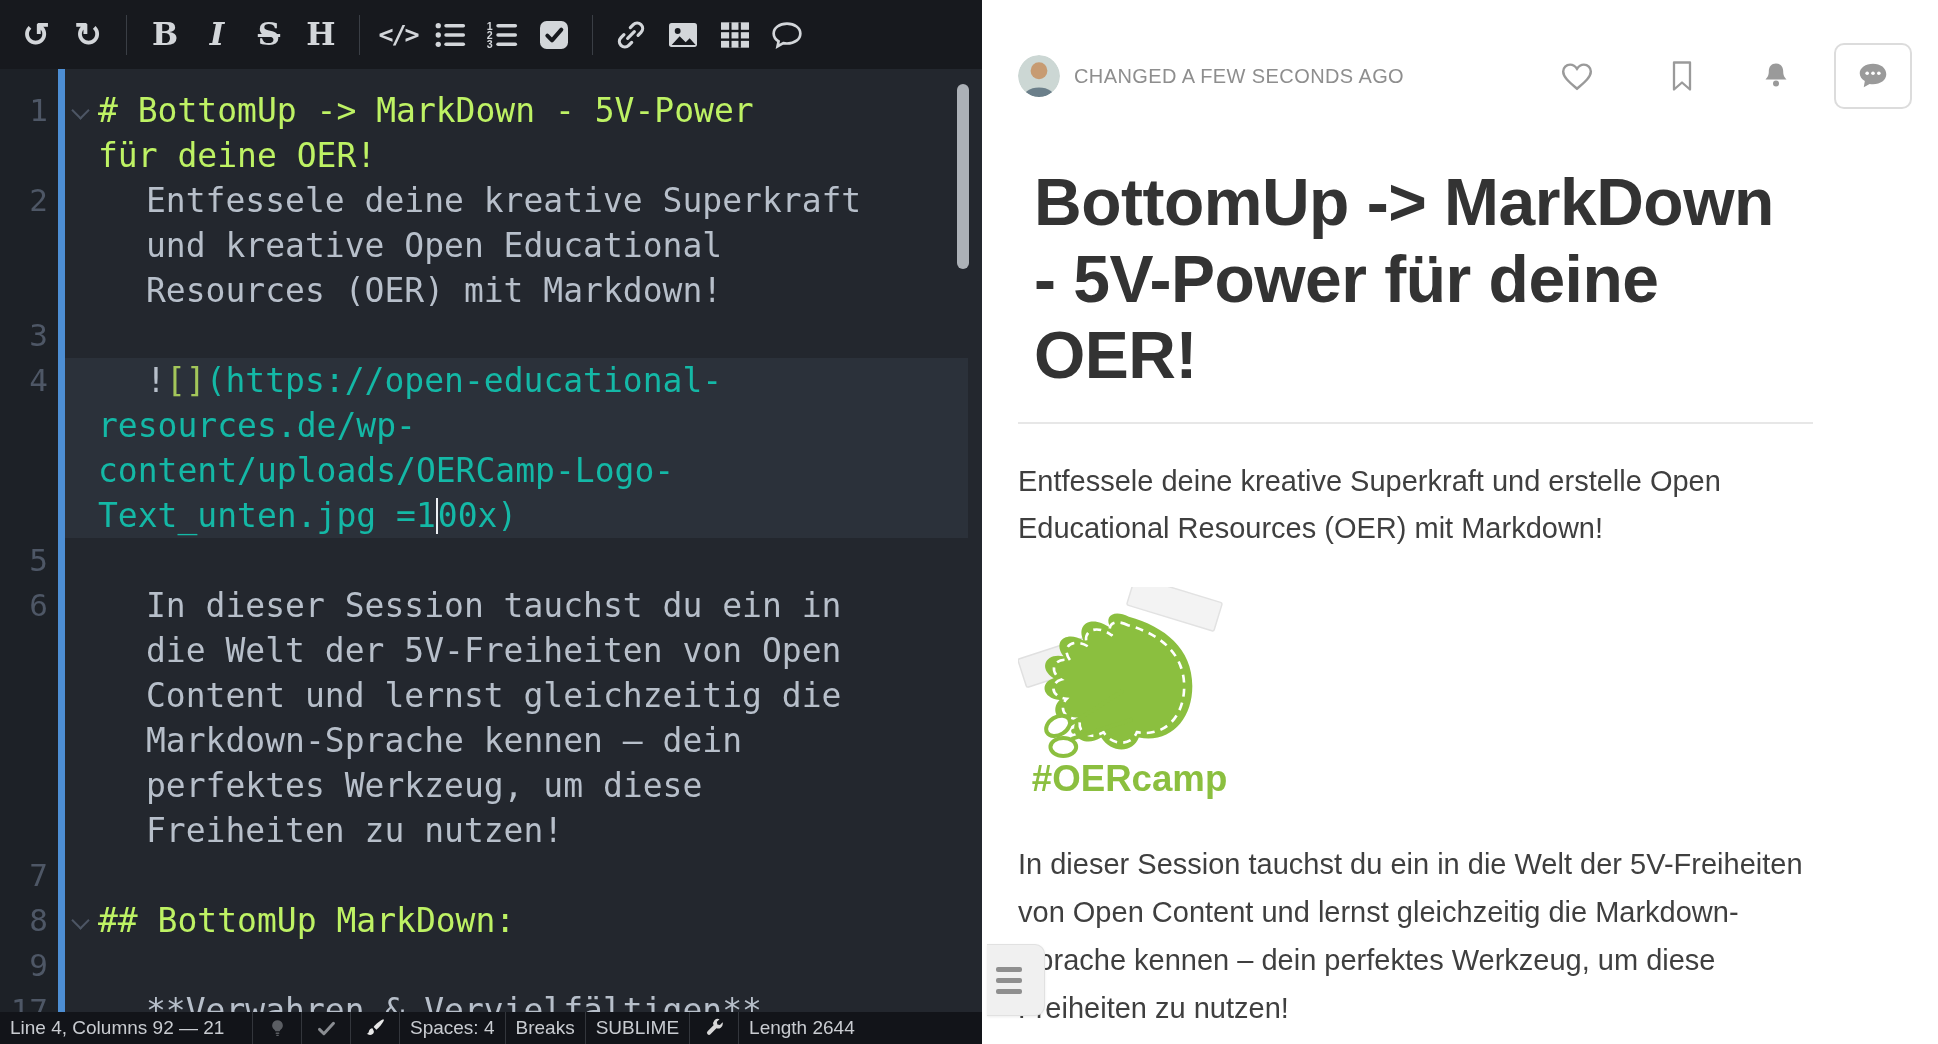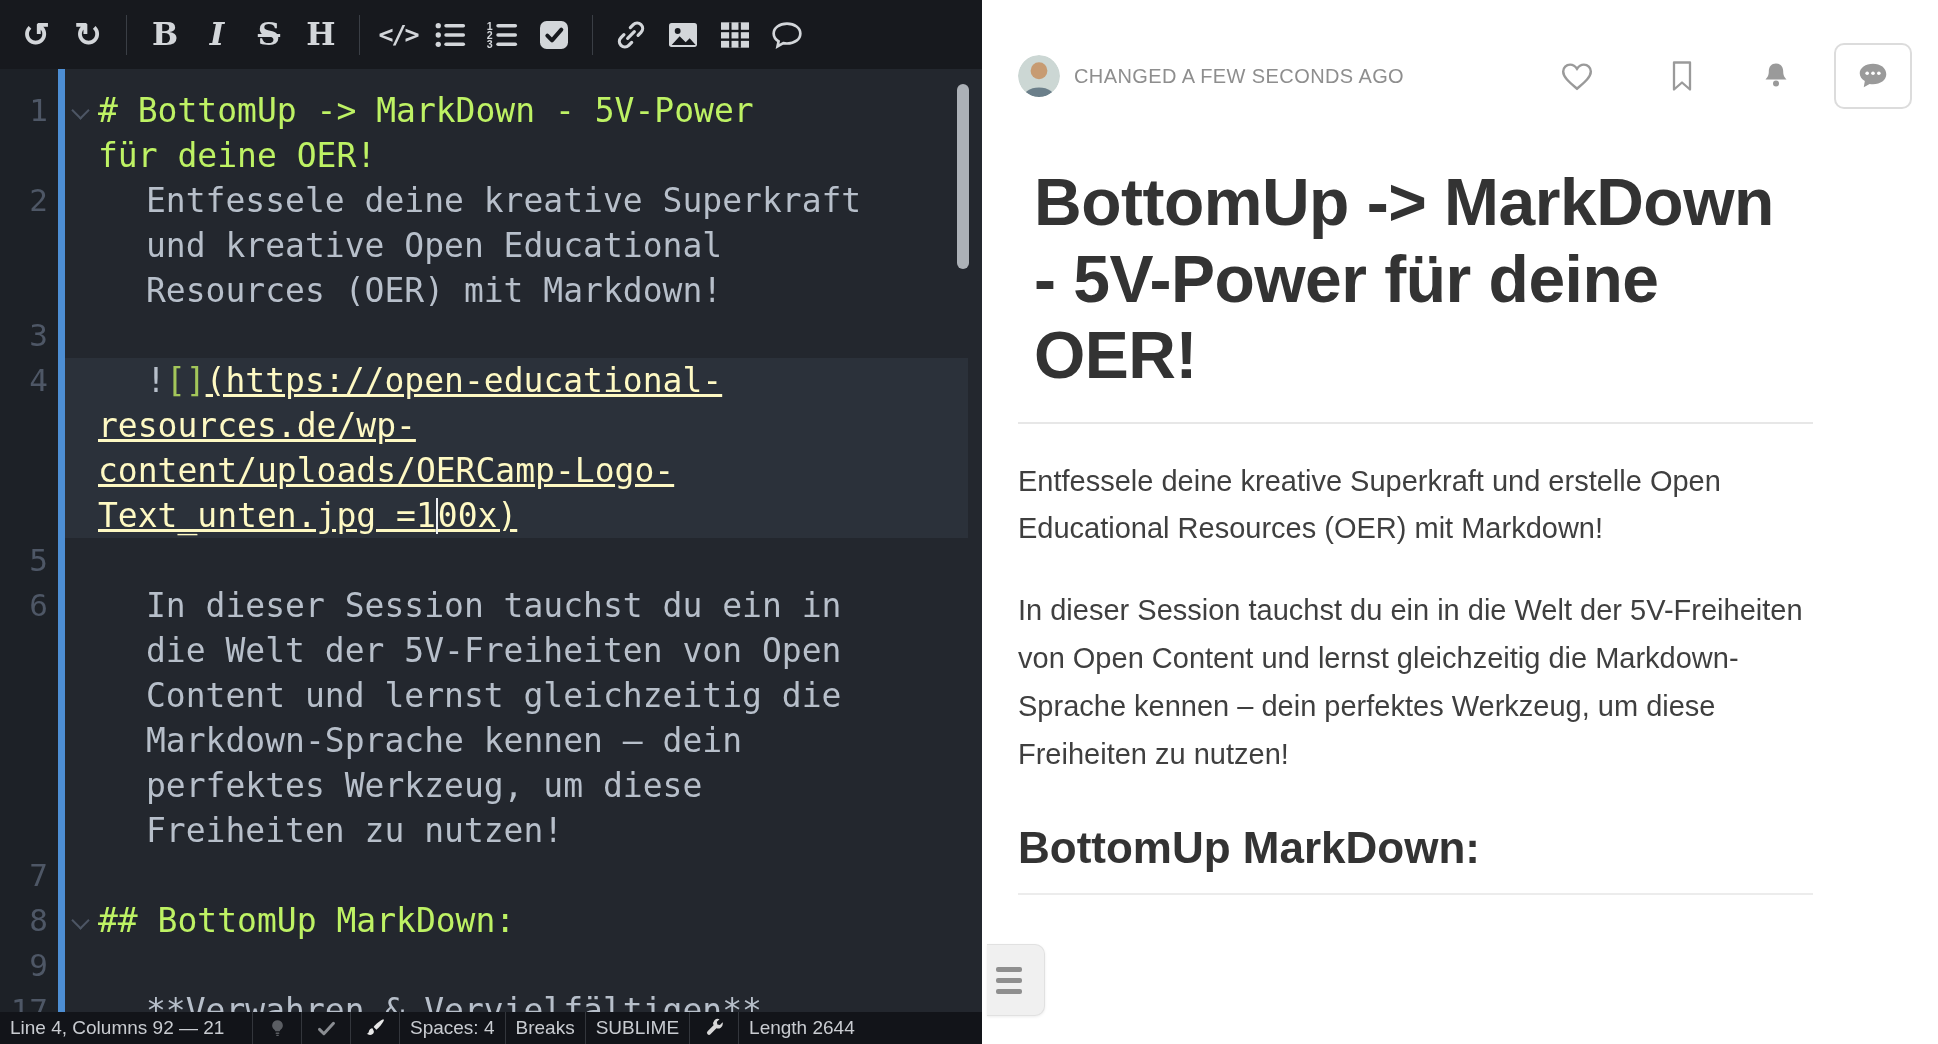--- a/index.html
+++ b/index.html
@@ -28,21 +28,21 @@
     background:rgba(160,185,220,0.07);}
   .crow{position:relative;min-height:45px;line-height:45px;white-space:pre;
     font-family:"DejaVu Sans Mono",monospace;font-size:33px;padding-left:98px;}
   .lnum{position:absolute;left:0;top:0;width:48px;text-align:right;color:#4e5766;
     font-size:31px;font-weight:normal;}
   .fold-chevron{position:absolute;left:74px;top:16px;width:11px;height:11px;
     border-right:2px solid #4d5664;border-bottom:2px solid #4d5664;transform:rotate(45deg);}
   .seg{position:relative;z-index:1;}
   .seg.head{color:#bef264;font-weight:normal;}
   .seg.txt{color:#b7bfca;margin-left:48px;}
-  .seg.url{color:#fef9c3;text-decoration:underline;}
+  .seg.url{color:#14b8a6;}
   .seg.bracket{color:#a3c65a;}
   .seg.cursor{display:inline-block;width:0;border-left:2px solid #eceff3;height:36px;
     vertical-align:middle;transform:translateY(-2px);}
   .scrollbar-thumb{position:absolute;right:13px;top:15px;width:12px;height:185px;
     background:#b4b8bf;border-radius:6px;opacity:.95;}
 
   .statusbar{height:32px;flex:0 0 32px;background:#121419;display:flex;align-items:stretch;
     color:#c9ccd1;font-size:19px;}
   .scell{display:flex;align-items:center;justify-content:center;border-left:1px solid #33363c;
     padding:0 10px;white-space:nowrap;overflow:hidden;}
@@ -294,20 +294,42 @@
           <circle cx="21.5" cy="12.4" r="1.7" fill="#fff"></circle>
         </svg>
       </button>
     </div>
 
     <div class="preview-content">
       <h1 class="md-h1">BottomUp -&gt; MarkDown - 5V-Power für deine OER!</h1>
       <hr class="md-hr">
       <p class="md-p">Entfessele deine kreative Superkraft und erstelle Open Educational Resources (OER) mit Markdown!</p>
 
+      <div class="md-img">
+        <svg viewBox="0 0 210 218" width="208" height="216">
+
+          <rect x="2" y="58" width="92" height="30" rx="2" fill="#f1f1f1" stroke="#e0e0e0" stroke-width="1.5" transform="rotate(-18 48 73)"></rect>
+
+          <path d="M112 30 C96 22 86 30 94 42 C76 28 58 36 66 54 C50 44 34 54 46 70 C28 66 20 82 36 92 C22 96 24 112 42 114 C32 124 40 140 58 136 C52 152 68 162 84 152 C94 168 116 168 122 152 C154 158 176 134 176 100 C176 62 148 40 112 30 Z" fill="#8bbf3f"></path>
+
+          <path d="M112 30 C96 22 86 30 94 42 C76 28 58 36 66 54 C50 44 34 54 46 70 C28 66 20 82 36 92 C22 96 24 112 42 114 C32 124 40 140 58 136 C52 152 68 162 84 152 C94 168 116 168 122 152 C154 158 176 134 176 100 C176 62 148 40 112 30 Z" fill="none" stroke="#ffffff" stroke-width="3" stroke-dasharray="9 7" transform="translate(12 12) scale(0.885)"></path>
+
+          <rect x="112" y="2" width="92" height="30" rx="2" fill="#f2f2f2" opacity="0.92" stroke="#e0e0e0" stroke-width="1.5" transform="rotate(17 158 17)"></rect>
+
+          <g transform="translate(22 120) rotate(-14)" stroke="#8bbf3f" stroke-width="4" fill="#ffffff">
+            <path d="M24 26 L84 6" stroke-linecap="round"></path>
+            <path d="M24 40 L86 36" stroke-linecap="round"></path>
+            <ellipse cx="13" cy="24" rx="13" ry="9" transform="rotate(-18 13 24)"></ellipse>
+            <ellipse cx="13" cy="46" rx="13" ry="9" transform="rotate(14 13 46)"></ellipse>
+            <circle cx="27" cy="33" r="2.5" fill="#8bbf3f" stroke="none"></circle>
+          </g>
+
+          <text x="14" y="206" font-family="Liberation Sans, sans-serif" font-weight="bold" font-size="37" fill="#8bbf3f">#OERcamp</text>
+        </svg>
+      </div>
 
       <p class="md-p">In dieser Session tauchst du ein in die Welt der 5V-Freiheiten von Open Content und lernst gleichzeitig die Markdown-Sprache kennen – dein perfektes Werkzeug, um diese Freiheiten zu nutzen!</p>
       <h2 class="md-h2">BottomUp MarkDown:</h2>
       <hr class="md-hr2">
     </div>
 
     <div class="grip">
       <span></span>
         <span></span>
         <span></span>

